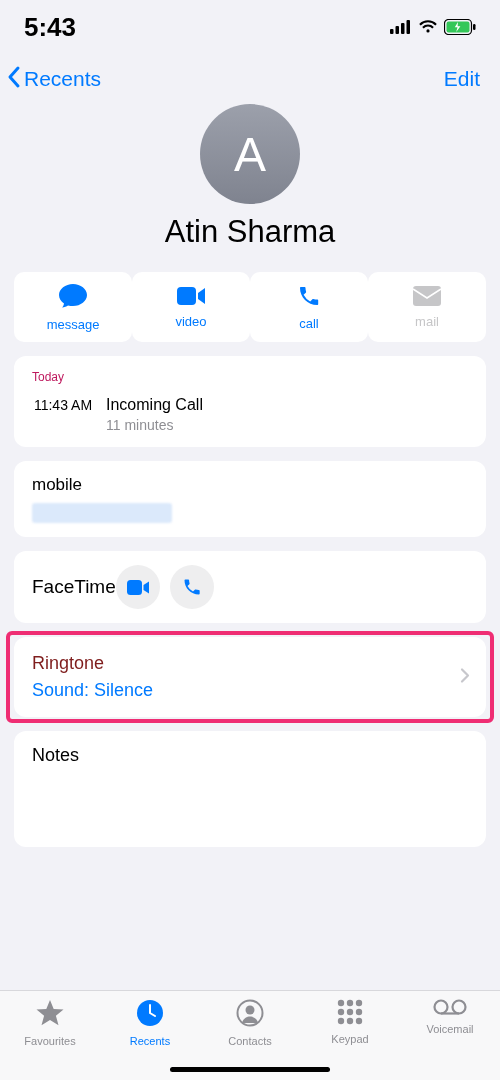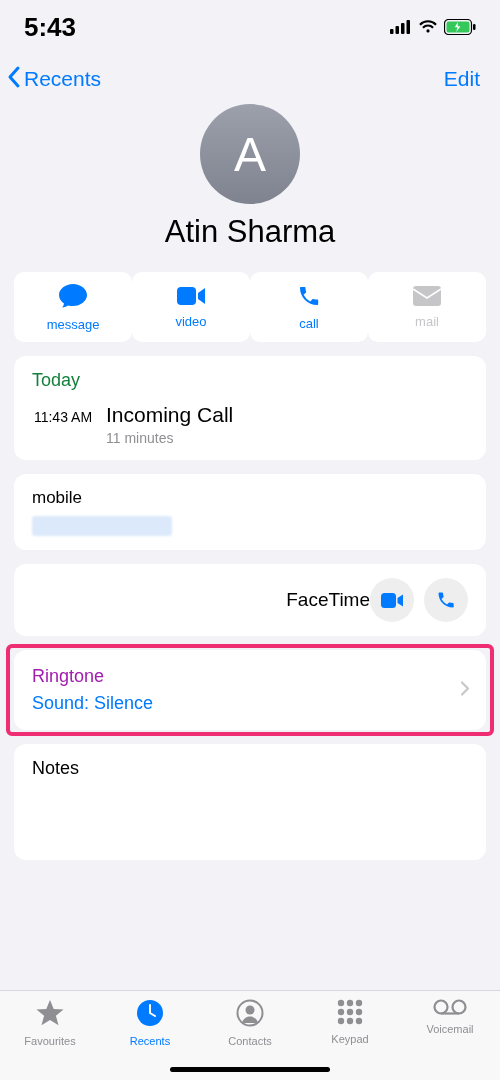--- a/index.html
+++ b/index.html
@@ -13,33 +13,33 @@
 .edit { color: #007aff; font-size: 21px; padding-right: 10px; }
 .avatar-wrap { display: flex; flex-direction: column; align-items: center; }
 .avatar { width: 100px; height: 100px; border-radius: 50%; background: linear-gradient(#9ca0ab, #7f838f); color: #fff; display: flex; align-items: center; justify-content: center; font-size: 48px; font-weight: 500; }
 .contact-name { font-size: 31px; font-weight: 400; margin-top: 10px; color: #000; }
 .actions { display: flex; padding: 22px 14px 14px; }
 .action-btn { flex: 1; background: #fff; border-radius: 10px; height: 70px; display: flex; flex-direction: column; align-items: center; justify-content: center; gap: 4px; }
 .action-icon { color: #007aff; }
 .action-lbl { font-size: 13px; color: #007aff; }
 .action-btn.disabled .action-icon, .action-btn.disabled .action-lbl { color: #c6c6c8; }
 .card { margin: 0 14px 14px; background: #fff; border-radius: 12px; padding: 14px 18px; }
-.card-title { font-size: 18px; color: #15803d; }
+.card-title { font-size: 12px; color: #be185d; }
 .call-row { display: flex; gap: 12px; margin-top: 12px; align-items: baseline; }
 .call-time { font-size: 14px; color: #000; min-width: 62px; text-align: center; }
-.call-detail .type { font-size: 21px; color: #000; text-align: center; }
+.call-detail .type { font-size: 16px; color: #000; text-align: center; }
 .call-detail .dur { font-size: 14px; color: #8e8e93; margin-top: 3px; }
 .mobile-lbl { font-size: 17px; color: #000; }
 .mobile-num { margin-top: 8px; background: #dbe9fb; height: 20px; width: 140px; border-radius: 3px; filter: blur(1px); }
-.facetime-row { display: flex; align-items: center; justify-content: flex-end; }
+.facetime-row { display: flex; align-items: center; justify-content: flex-start; }
 .ft-lbl { font-size: 19px; }
 .ft-btns { display: flex; gap: 10px; }
 .ft-btn { width: 44px; height: 44px; border-radius: 50%; background: #eeeeef; display: flex; align-items: center; justify-content: center; color: #007aff; }
 .ringtone-card { position: relative; padding: 16px 18px; }
-.ringtone-lbl { font-size: 18px; color: #a21caf; }
+.ringtone-lbl { font-size: 18px; color: #7f1d1d; }
 .ringtone-val { font-size: 18px; color: #007aff; margin-top: 6px; }
 .ringtone-chevron { position: absolute; right: 16px; top: 50%; transform: translateY(-50%); color: #c7c7cc; font-size: 20px; }
 .ringtone-highlight { position: absolute; border: 4px solid #ef2d73; border-radius: 6px; pointer-events: none; }
 .notes-card { height: 116px; }
 .tabbar { position: absolute; bottom: 0; left: 0; right: 0; height: 90px; background: #f8f8f9; border-top: 1px solid #d8d8dc; display: flex; justify-content: space-around; padding-top: 8px; }
 .tab { display: flex; flex-direction: column; align-items: center; gap: 4px; width: 20%; }
 .tab-icon { color: #8e8e93; }
 .tab-lbl { font-size: 11px; color: #8e8e93; }
 .tab.active .tab-icon, .tab.active .tab-lbl { color: #007aff; }
 .home-indicator { position: absolute; bottom: 8px; left: 50%; transform: translateX(-50%); width: 160px; height: 5px; background: #000; border-radius: 3px; }

